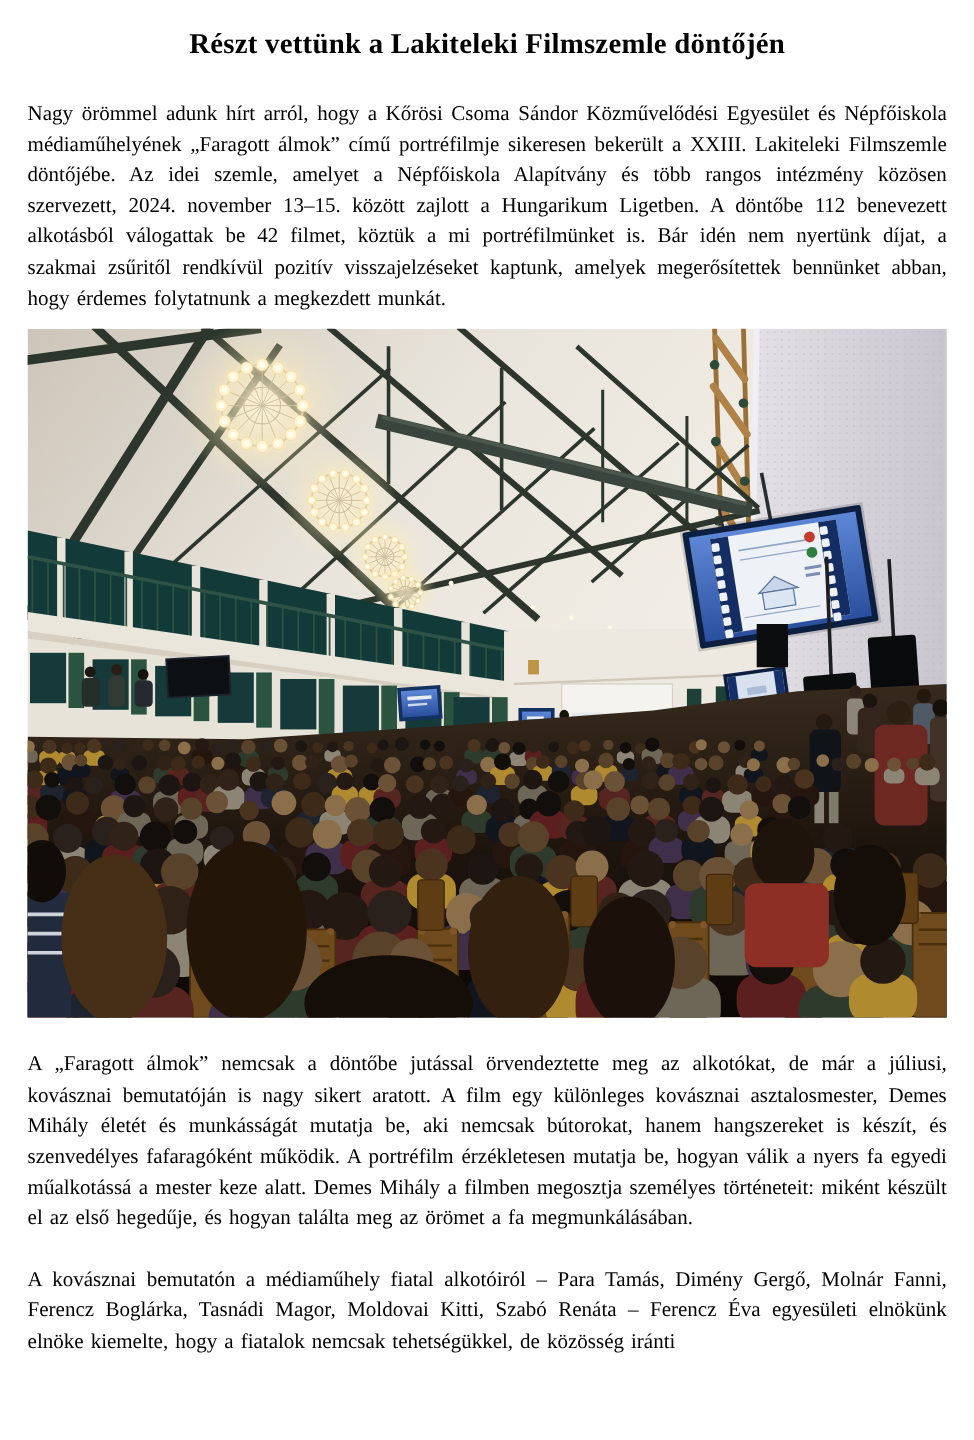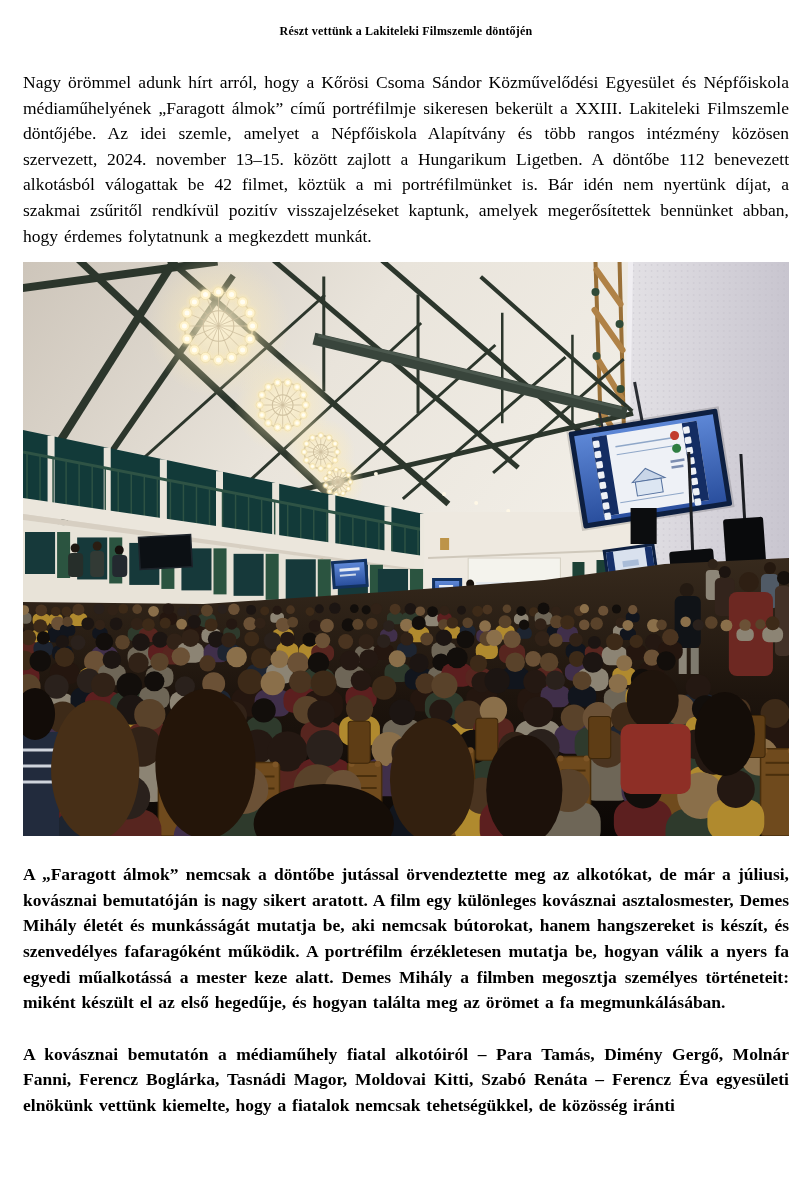--- a/index.html
+++ b/index.html
@@ -14,33 +14,32 @@
     width: 812px;
     height: 1200px;
     box-sizing: border-box;
     padding: 24px 23px 0 23px;
     background: var(--page-background, #ffffff);
     color: var(--text-color, #000000);
     font-family: "Liberation Serif", "DejaVu Serif", serif;
     overflow: hidden;
   }
   h1.doc-title {
-    font-size: 12px;
+    font-size: 24px;
     font-weight: bold;
     text-align: center;
     margin: 0 0 31px 0;
     letter-spacing: 0.2px;
   }
   p.para {
     font-size: 17.5px;
     line-height: 25.6px;
     text-align: justify;
     margin: 0;
     word-spacing: 1.5px;
-    font-weight: bold;
   }
   p.lead { font-weight: normal; }
   p.body-para { margin-top: 26px; }
   figure.photo-figure {
     margin: 13px 0 0 0;
     width: 766px;
     height: 574px;
     line-height: 0;
   }
   figure.photo-figure svg { display: block; }
@@ -1069,15 +1068,15 @@
         <ellipse cx="300" cy="562" rx="70" ry="40" fill="#150d07"></ellipse>
         <ellipse cx="72" cy="508" rx="44" ry="70" fill="#472f17"></ellipse>
         <ellipse cx="182" cy="502" rx="50" ry="75" fill="#241509"></ellipse>
       </g>
     </svg>
   </figure>
 
 
   <p class="para body-para">A „Faragott álmok” nemcsak a döntőbe jutással örvendeztette meg az alkotókat, de már a júliusi, kovásznai bemutatóján is nagy sikert aratott. A film egy különleges kovásznai asztalosmester, Demes Mihály életét és munkásságát mutatja be, aki nemcsak bútorokat, hanem hangszereket is készít, és szenvedélyes fafaragóként működik. A portréfilm érzékletesen mutatja be, hogyan válik a nyers fa egyedi műalkotássá a mester keze alatt. Demes Mihály a filmben megosztja személyes történeteit: miként készült el az első hegedűje, és hogyan találta meg az örömet a fa megmunkálásában.</p>
 
-  <p class="para body-para">A kovásznai bemutatón a médiaműhely fiatal alkotóiról – Para Tamás, Dimény Gergő, Molnár Fanni, Ferencz Boglárka, Tasnádi Magor, Moldovai Kitti, Szabó Renáta – Ferencz Éva egyesületi elnökünk vettünk kiemelte, hogy a fiatalok nemcsak tehetségükkel, de közösség iránti</p>
+  <p class="para body-para">A kovásznai bemutatón a médiaműhely fiatal alkotóiról – Para Tamás, Dimény Gergő, Molnár Fanni, Ferencz Boglárka, Tasnádi Magor, Moldovai Kitti, Szabó Renáta – Ferencz Éva egyesületi elnökünk elnöke kiemelte, hogy a fiatalok nemcsak tehetségükkel, de közösség iránti</p>
 
 </div>
 
 </body></html>

